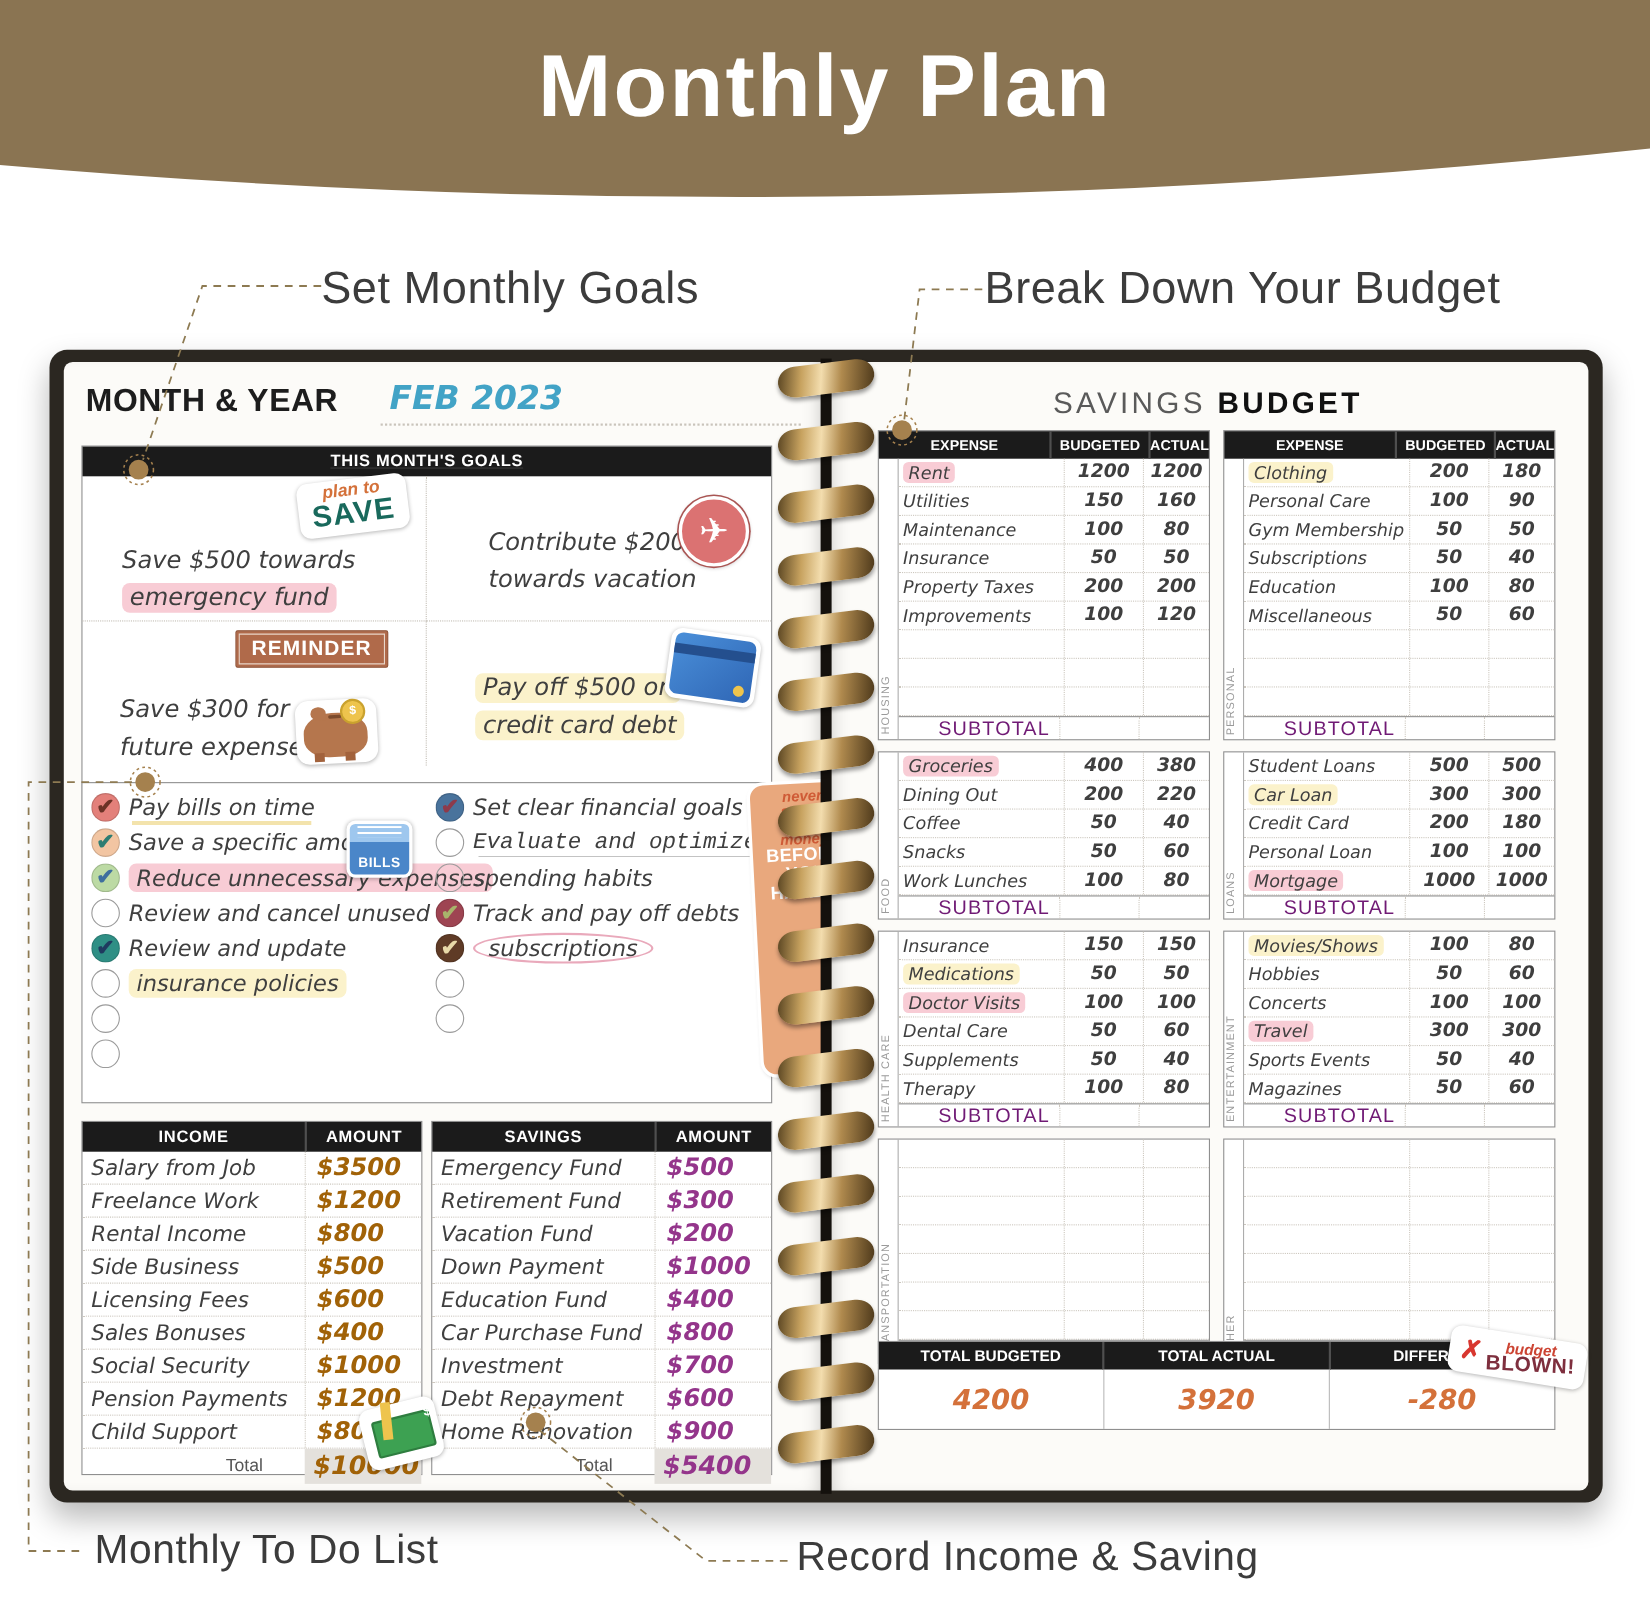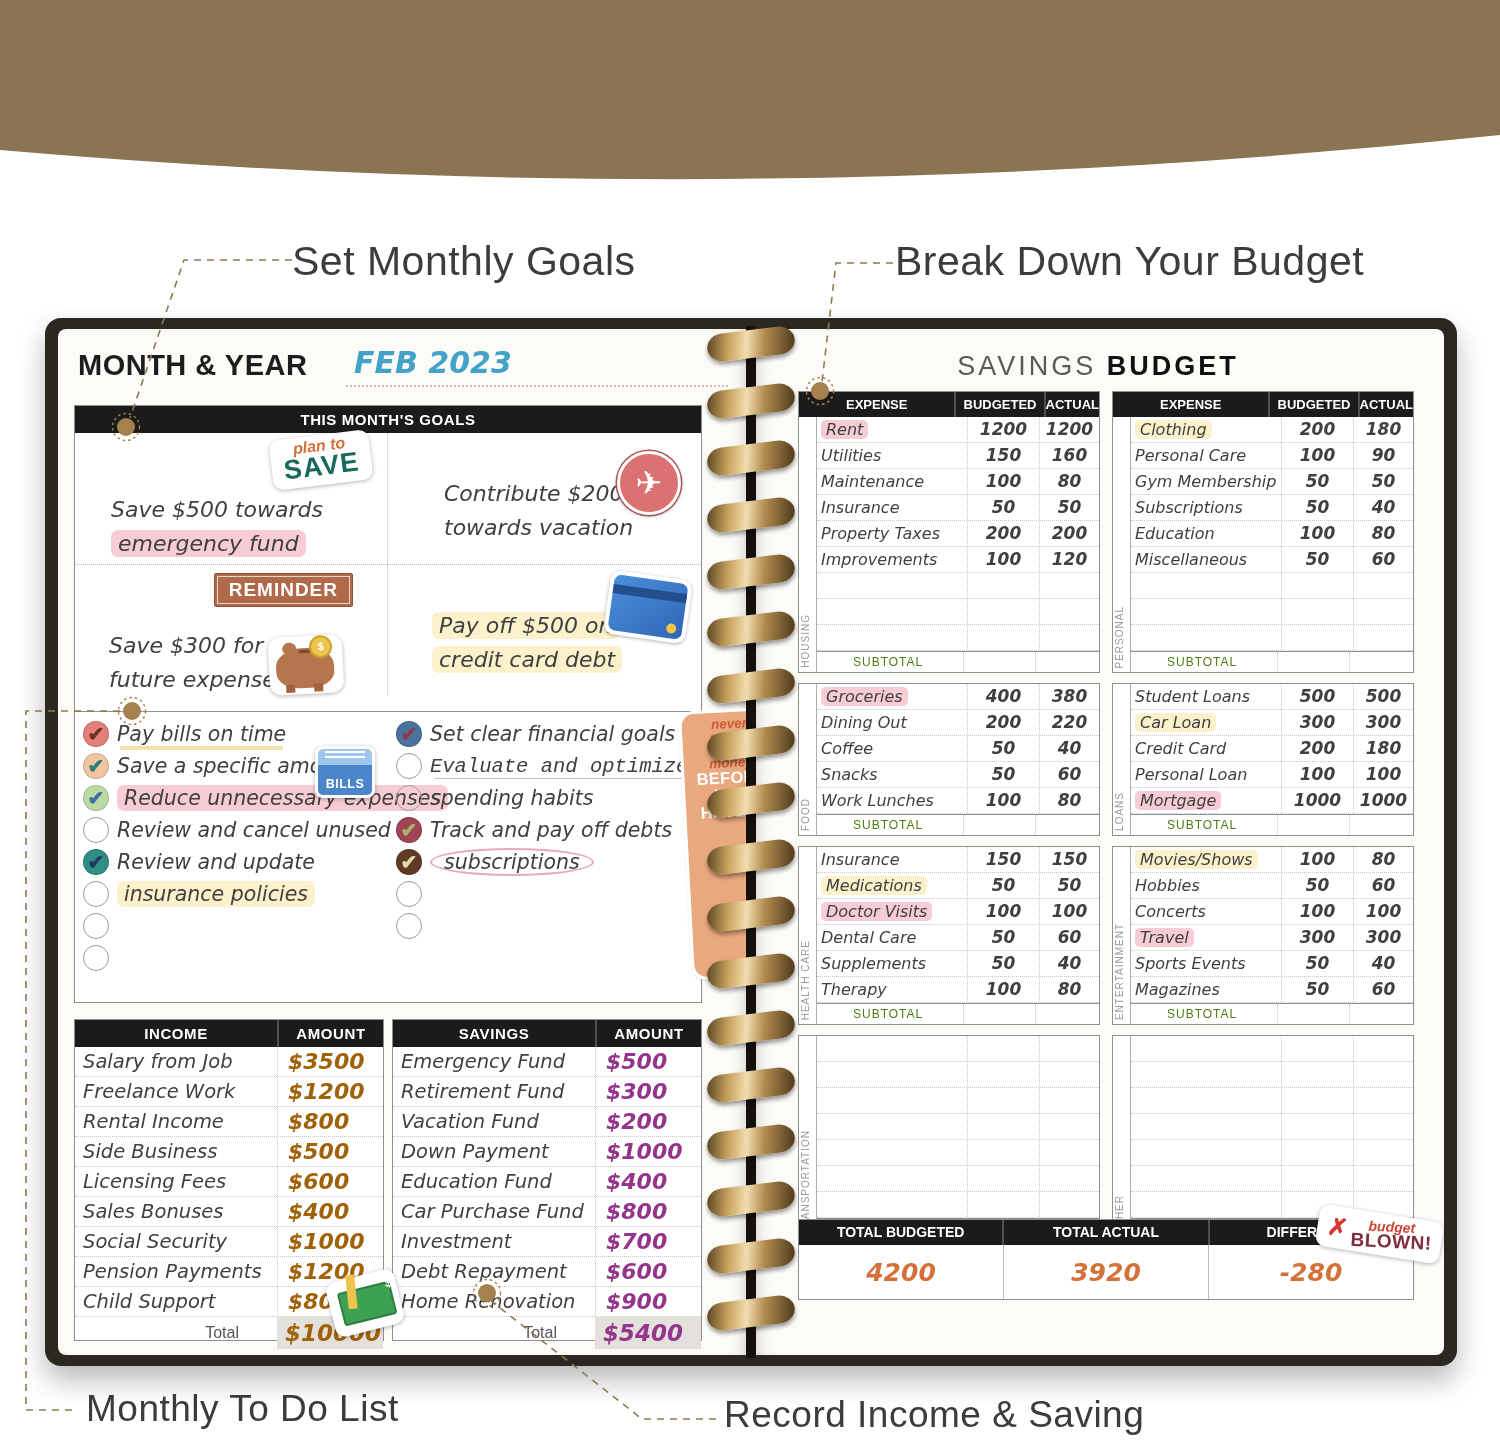--- a/index.html
+++ b/index.html
@@ -31,21 +31,21 @@
   .hand{font-family:"DejaVu Sans",sans-serif;font-style:italic;color:#3f3f3f;}
   .blackbar{background:#1b1b1b;color:#fff;font-weight:bold;text-align:center;
     font-size:15px;letter-spacing:.6px;line-height:27px;height:27px;}
   .hl-pink{background:#f8ccd5;padding:1px 7px;border-radius:7px;}
   .hl-yellow{background:#fbf2cb;padding:1px 7px;border-radius:7px;}
   .box{position:absolute;border:1px solid #8f8f8f;background:#fff;box-sizing:border-box;}
   
   .my-label{position:absolute;left:20px;top:20px;font-size:29px;font-weight:bold;color:#1d1d1d;letter-spacing:.5px;}
   .my-value{position:absolute;left:296px;top:16px;font-size:30px;font-weight:bold;color:#42a3c6;}
   .my-line{position:absolute;left:288px;top:56px;width:382px;border-bottom:2px dotted #c9c4bb;}
-  .goals-box{left:16px;top:76px;width:628px;height:340px;}
+  .goals-box{left:16px;top:76px;width:628px;height:340px;text-decoration:underline;}
   .goals-grid{position:relative;display:grid;grid-template-columns:1fr 1fr;grid-template-rows:1fr 1fr;height:263px;}
   .gcell{position:relative;border-right:1px dotted #c2bdb4;border-bottom:1px dotted #c2bdb4;box-sizing:border-box;}
   .gcell:nth-child(2n){border-right:none;} .gcell:nth-child(n+3){border-bottom:none;}
   .goal-lines{position:absolute;left:26px;font-size:22px;line-height:34px;}
   .gl-0{top:60px;left:36px;} .gl-1{top:44px;left:56px;} .gl-2{top:64px;left:34px;} .gl-3{top:44px;left:44px;}
   .check-box{left:16px;top:382px;width:628px;height:292px;}
   .check-cols{position:relative;display:flex;height:263px;}
   .check-col{width:50%;padding:6px 0 0 8px;box-sizing:border-box;}
   .check-row{display:flex;align-items:center;height:32px;}
   .check-circle{flex:0 0 26px;width:26px;height:26px;border-radius:50%;border:1.5px solid #9b9b9b;
@@ -122,36 +122,37 @@
     font-size:10px;color:#9a9a9a;letter-spacing:1px;white-space:nowrap;}
   .bgrid{flex:1;}
   .brow{display:flex;height:25px;align-items:center;border-bottom:1px dotted #ccc7be;}
   .brow:last-of-type{border-bottom:none;}
   .bname{width:146px;font-size:16px;padding-left:4px;white-space:nowrap;overflow:visible;}
   .bname .hl-pink,.bname .hl-yellow{padding:0 5px;border-radius:5px;}
   .bval{width:72px;text-align:center;font-size:17px;font-weight:bold;border-left:1px dotted #ccc7be;align-self:stretch;line-height:25px;box-sizing:border-box;}
   .bval2{flex:1;text-align:center;font-size:17px;font-weight:bold;border-left:1px dotted #ccc7be;align-self:stretch;line-height:25px;}
   .bsub{display:flex;height:20px;border-top:1px solid #8f8f8f;align-items:center;}
   .bsub .bval,.bsub .bval2{line-height:20px;}
-  .bsub-label{width:146px;padding-left:36px;font-size:12px;color:#4d7c0f;letter-spacing:1px;box-sizing:border-box;}
+  .bsub-label{width:146px;padding-left:36px;font-size:18px;color:#701a75;letter-spacing:1px;box-sizing:border-box;}
   .totals{position:absolute;left:46px;top:890px;width:616px;border:1px solid #8f8f8f;box-sizing:border-box;background:#fff;}
   .thead{display:flex;background:#1b1b1b;color:#fff;font-weight:bold;font-size:14px;height:25px;line-height:25px;text-align:center;}
   .thead div{flex:1;border-left:2px solid #4f4f4f;} .thead div:first-child{border-left:none;}
   .tvals{display:flex;height:54px;}
   .tvals div{flex:1;border-left:1px solid #b9b9b9;display:flex;align-items:center;justify-content:center;
     font-size:25px;font-weight:bold;color:#d4713a;}
   .tvals div:first-child{border-left:none;}
 </style>
 </head>
 <body>
 <div class="stage">
 
 <svg class="banner-svg" width="1500" height="215">
   <path d="M0,0 H1500 V135 Q750,215 0,150 Z" fill="#8a7452"></path>
 </svg>
+<div class="banner-title">Monthly Plan</div>
 
 <div class="ann ann-tl">Set Monthly Goals</div>
 <div class="ann ann-tr">Break Down Your Budget</div>
 <div class="ann ann-bl">Monthly To Do List</div>
 <div class="ann ann-br">Record Income &amp; Saving</div>
 
 <div class="planner">
   <div class="page page-left">
     <div class="my-label">MONTH &amp; YEAR</div>
     <div class="my-value hand">FEB 2023</div>

